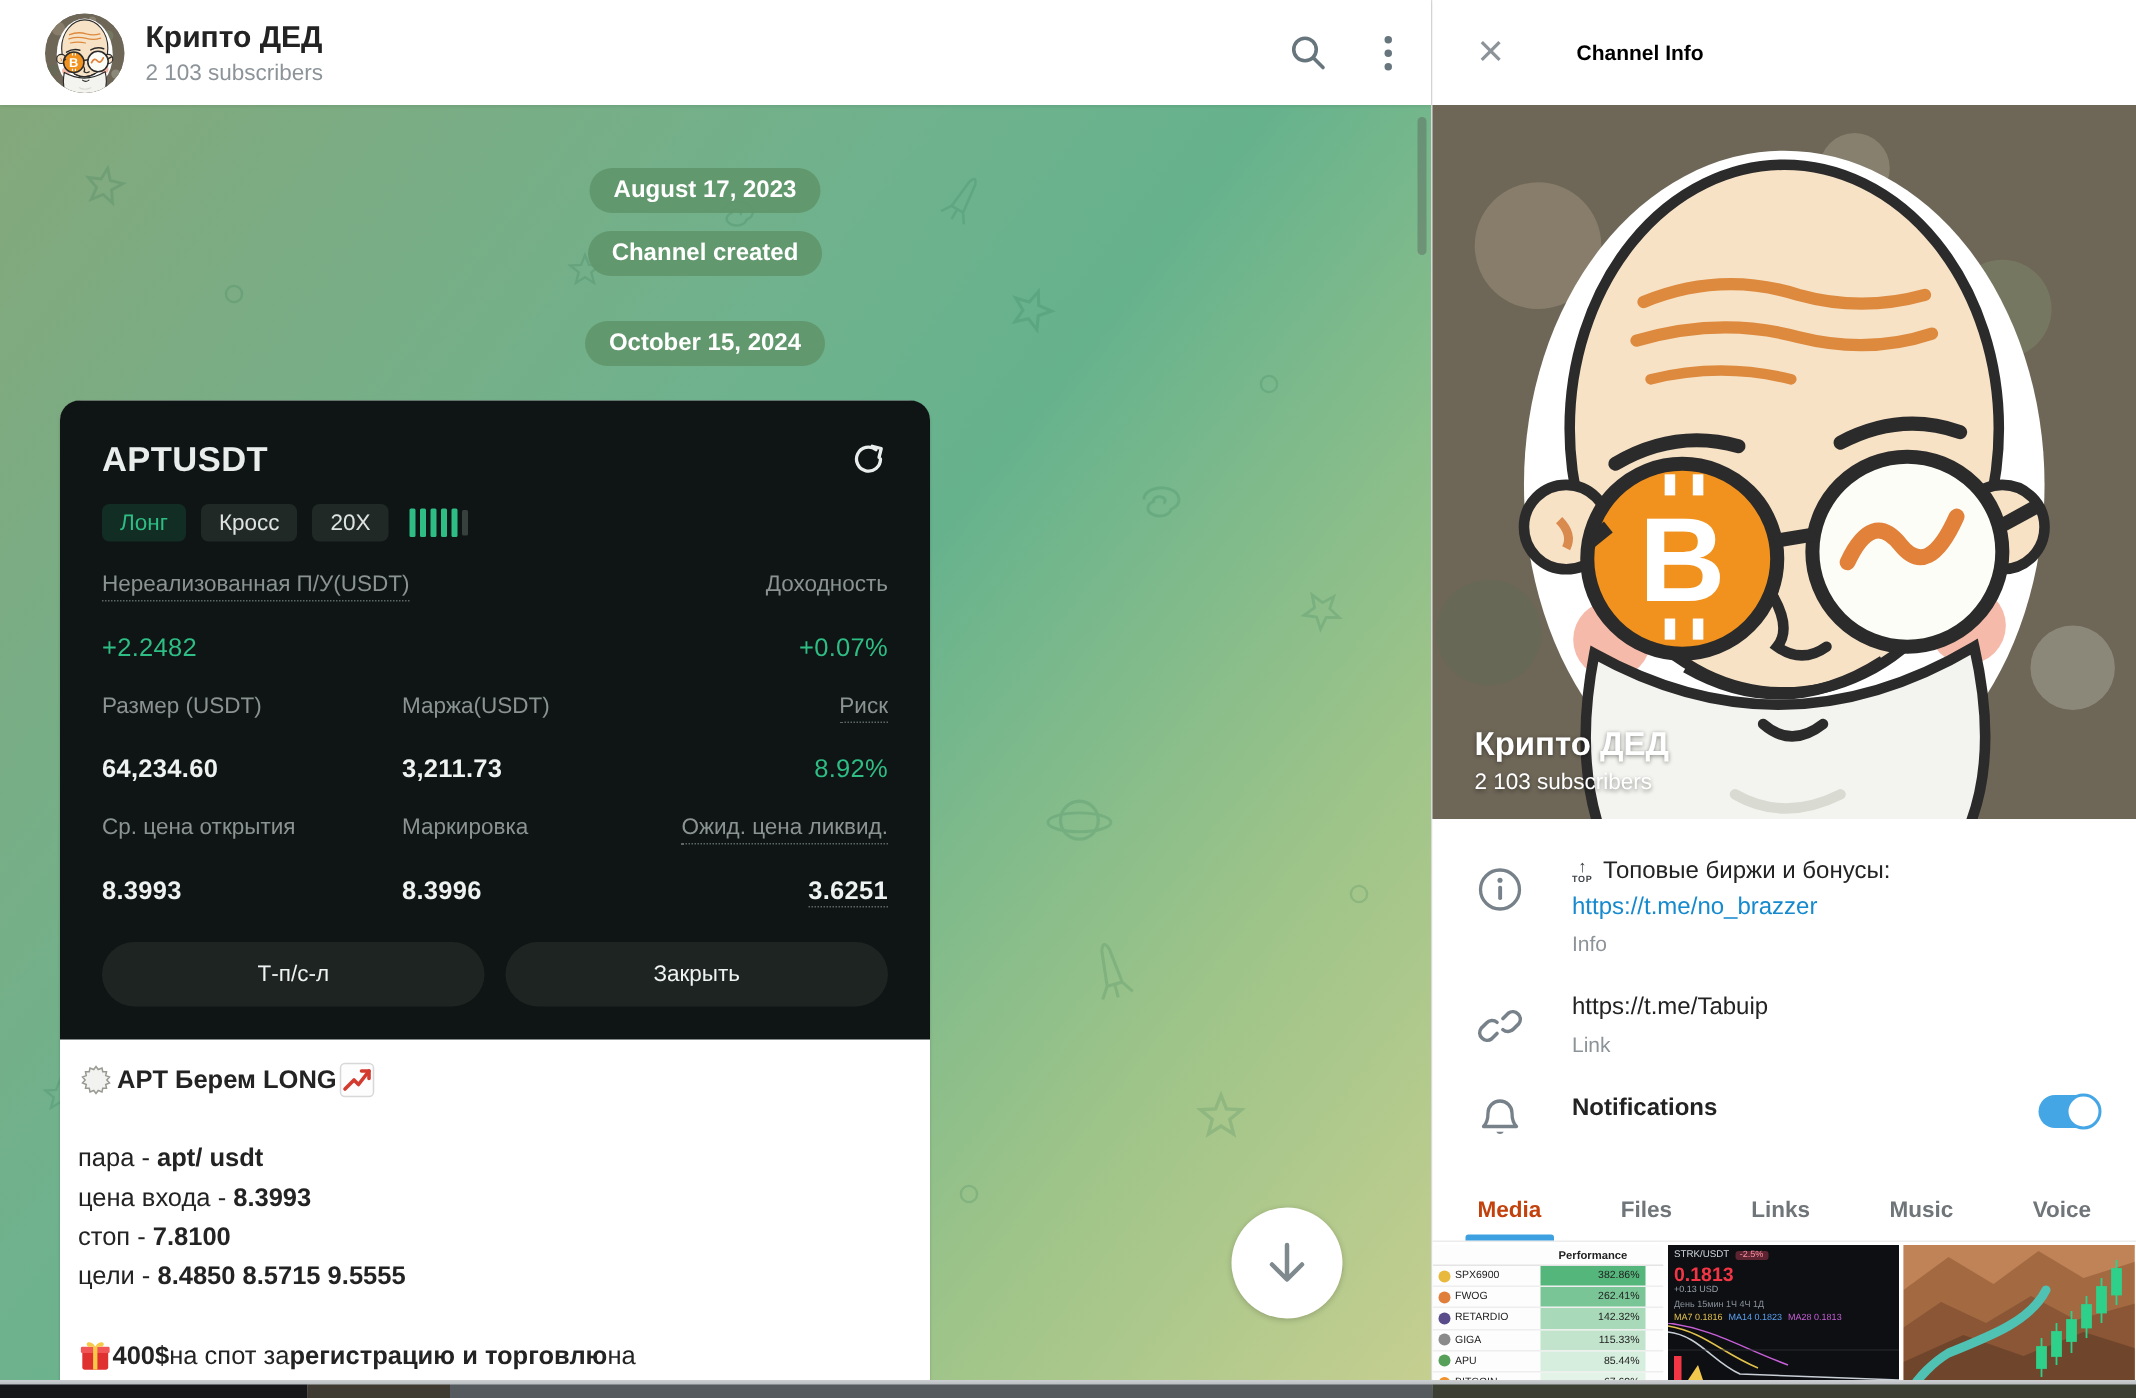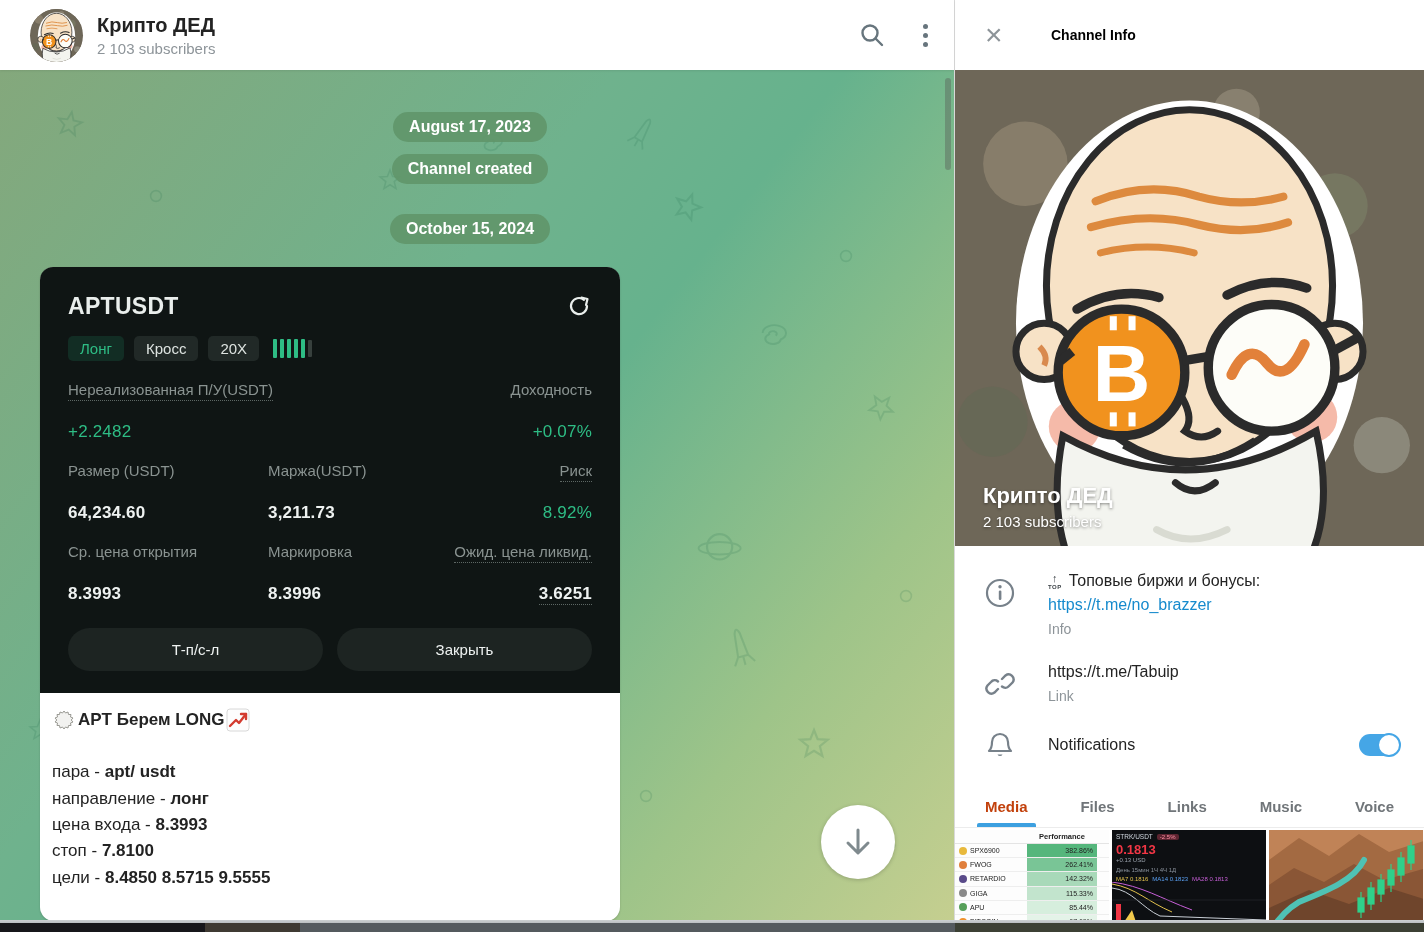--- a/index.html
+++ b/index.html
@@ -78,21 +78,21 @@
   .row-icon { width:30px; height:30px; flex:0 0 auto; margin-top:6px; color:#77818a; }
   .row-body { margin-left:33px; min-width:0; }
   .row-headline { font-size:16px; color:#232323; display:flex; align-items:center; }
   .top-ico { display:inline-flex; flex-direction:column; align-items:center; margin-right:7px; color:#3c4247; line-height:1; }
   .top-ico .ar { font-size:11px; font-weight:bold; }
   .top-ico .tp { font-size:6px; font-weight:bold; letter-spacing:.5px; }
   .row-link { font-size:16px; color:#168acd; margin-top:6px; cursor:pointer; }
   .row-plain { font-size:16px; color:#232323; }
   .row-caption { font-size:14px; color:#8d9499; margin-top:7px; }
 
-  .notif-row { display:flex; align-items:center; padding:12px 24px 12px 30px; cursor:pointer; }
+  .notif-row { display:flex; align-items:flex-start; padding:12px 24px 12px 30px; cursor:pointer;font-weight:bold; }
   .notif-label { font-size:16px; color:#232323; margin-left:33px; flex:1; }
   .toggle { width:41px; height:22px; border-radius:12px; background:#45a6e6; position:relative; flex:0 0 auto; cursor:pointer; }
   .toggle .knob { position:absolute; right:-1px; top:-1px; width:24px; height:24px; border-radius:50%; background:#fff; border:2px solid #45a6e6; }
 
   .tabs-bar { display:flex; justify-content:space-between; padding:26px 30px 0 30px; border-bottom:1px solid #ececec; }
   .tab { font-size:15px; font-weight:bold; color:#707579; padding-bottom:12px; position:relative; cursor:pointer; }
   .tab.active { color:#c2410c; }
   .tab.active::after { content:""; position:absolute; left:-8px; right:-8px; bottom:0; height:4px; border-radius:2px 2px 0 0; background:#3da0e0; }
 
   .media-grid { display:flex; gap:3px; margin-top:2px; flex:1; overflow:hidden; }
@@ -335,24 +335,35 @@
             </svg>
             <span data-interactable="false">APT Берем LONG</span>
             <svg class="emoji-svg" width="24" height="24" viewBox="0 0 24 24" data-interactable="false">
               <rect x="1" y="1" width="22" height="22" rx="3" fill="#fdfdfd" stroke="#d8d8d8" stroke-width="1"></rect>
               <path d="M4,18 L10,12 L13,15 L20,6" fill="none" stroke="#d33b2f" stroke-width="2.4" stroke-linecap="round" stroke-linejoin="round"></path>
               <path d="M15,6 L20,6 L20,11" fill="none" stroke="#d33b2f" stroke-width="2.4" stroke-linecap="round" stroke-linejoin="round"></path>
             </svg>
           </div>
           <div class="msg-lines" data-interactable="false">
             <div class="msg-line"><span>пара - </span><b>apt/ usdt</b></div>
-            <div class="msg-line"><span>направление - </span><b>лонг</b></div>
             <div class="msg-line"><span>цена входа - </span><b>8.3993</b></div>
             <div class="msg-line"><span>стоп - </span><b>7.8100</b></div>
             <div class="msg-line"><span>цели - </span><b>8.4850 8.5715 9.5555</b></div>
+          </div>
+          <div class="msg-promo" data-interactable="false">
+            <svg class="emoji-svg" width="23" height="23" viewBox="0 0 24 24" data-interactable="false">
+              <rect x="3" y="9" width="18" height="13" rx="1.5" fill="#e03131"></rect>
+              <rect x="2" y="6" width="20" height="4.5" rx="1" fill="#f25555"></rect>
+              <rect x="10.5" y="6" width="3" height="16" fill="#f7c948"></rect>
+              <path d="M12,6 C9,1 4,3 7,6 Z M12,6 C15,1 20,3 17,6 Z" fill="#f7c948"></path>
+            </svg>
+              <b>400$</b>
+              <span> на спот за </span>
+              <b>регистрацию и торговлю</b>
+              <span> на</span>
           </div>
         </div>
       </div>
 
       <div class="scroll-fab" data-interactable="true">
         <svg width="30" height="32" viewBox="0 0 30 32" data-interactable="false">
           <path d="M15,4 L15,26 M5,17 L15,27 L25,17" fill="none" stroke="#7f8a8e" stroke-width="3" stroke-linecap="round" stroke-linejoin="round"></path>
         </svg>
       </div>
     </div>

